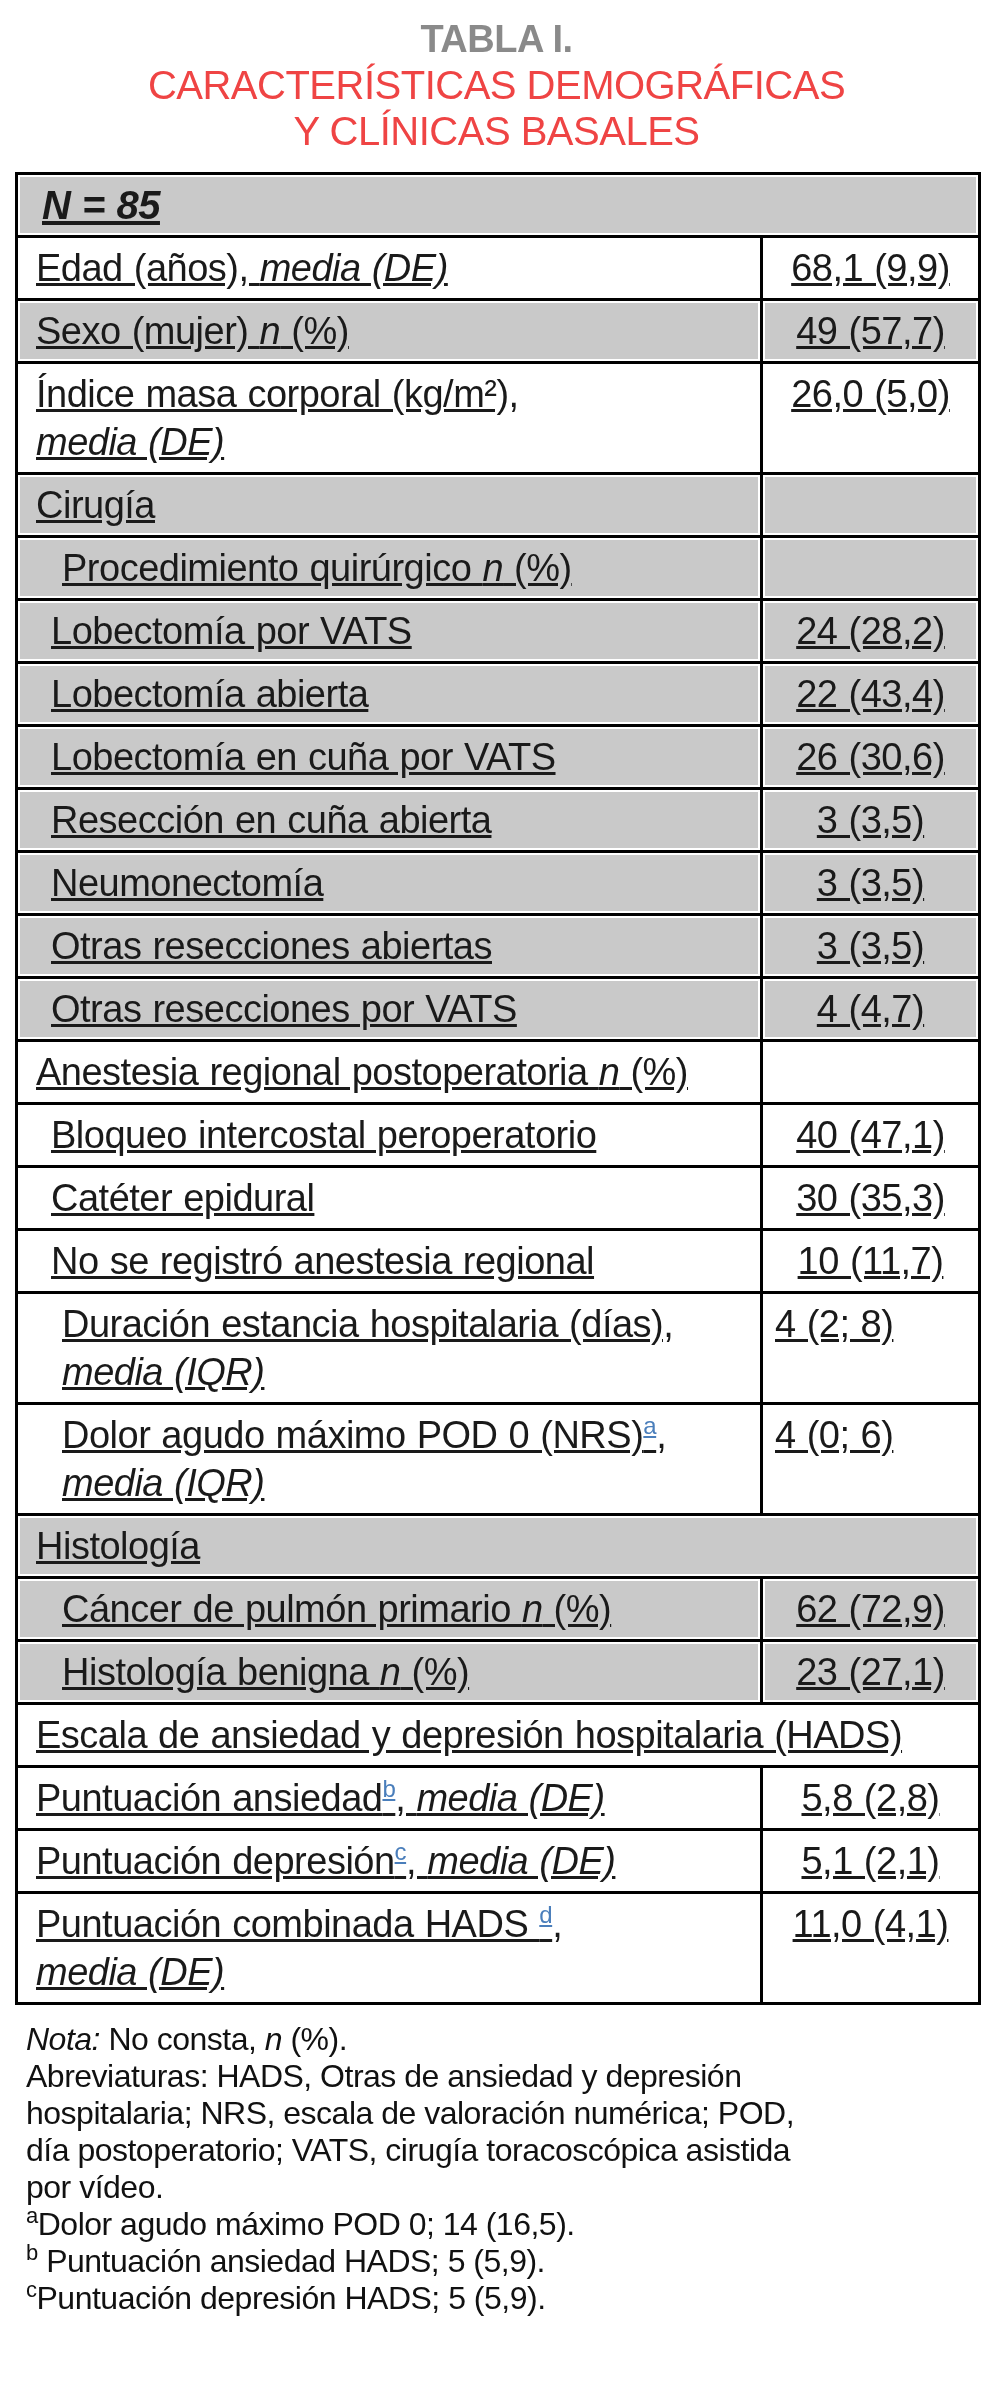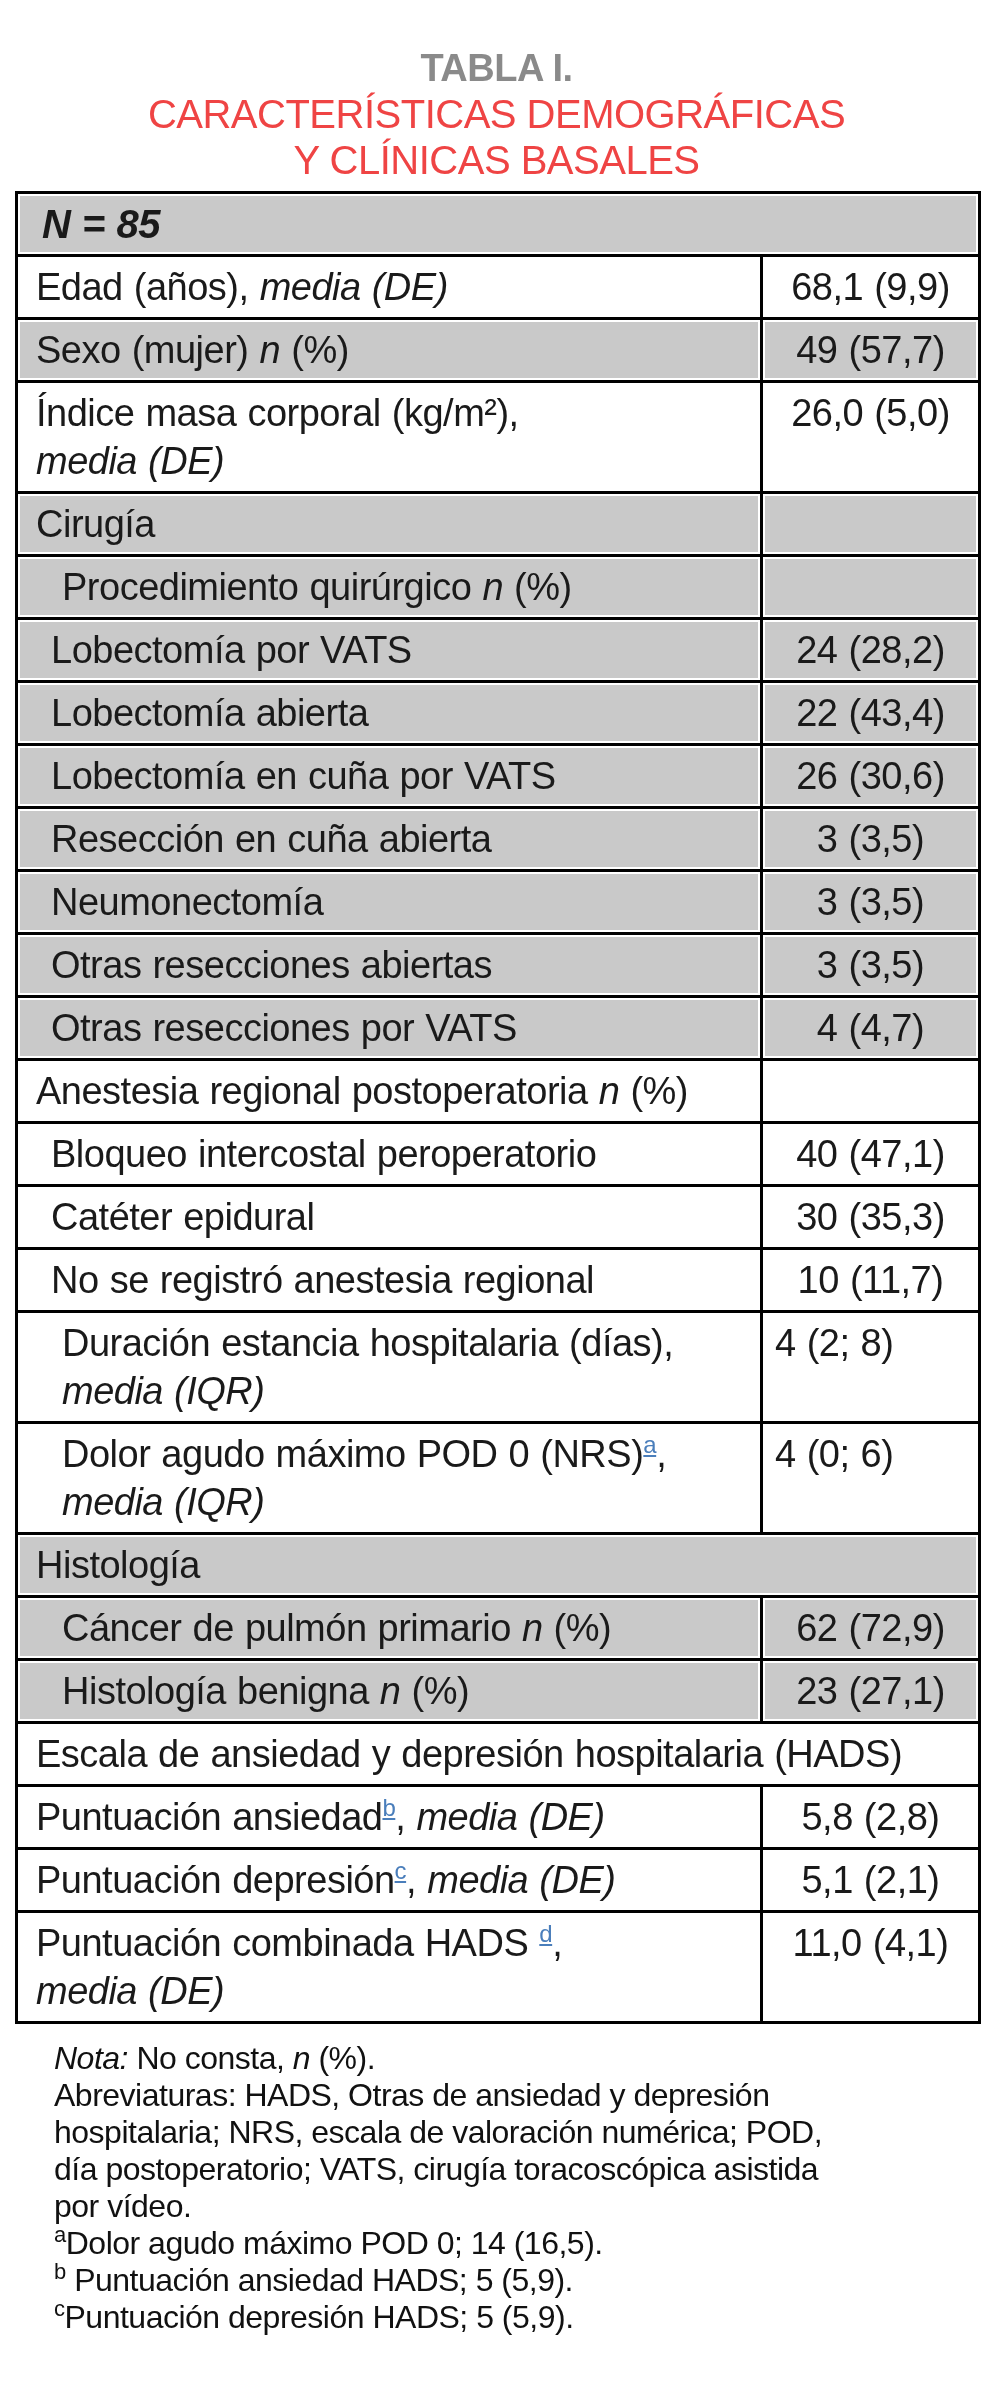--- a/index.html
+++ b/index.html
@@ -8,46 +8,46 @@
     --text:#1a1a1a;
     --title-gray:#8a8a8a;
     --link:#4a7ebb;
   }
   html,body{margin:0;padding:0;background:#ffffff;}
   .page{
     width:993px;height:2384px;overflow:hidden;background:#fff;
     font-family:"Liberation Sans","DejaVu Sans",sans-serif;
     color:var(--text);letter-spacing:-0.5px;
   }
-  .title{ text-align:center; padding-top:16px; line-height:46px;margin-top:29px;}
+  .title{ text-align:center; padding-top:16px; line-height:46px;}
   .title .t1{ color:var(--title-gray); font-weight:bold; font-size:38px;}
   .title .t2{ color:#ef4444; font-size:40px;}
   table.demo{
     border-collapse:collapse; table-layout:fixed;
-    width:963px; margin:8px 0 0 15px;
+    width:963px; margin:18px 0 0 15px;text-decoration:underline;
   }
   col.c1{width:745px;} col.c2{width:218px;}
   td{
     border:3px solid var(--border);
     font-size:38px; line-height:48px;
     vertical-align:top;
     padding:6px 10px 6px 18px;
     word-spacing:1px;
   }
   tr.shaded td{ background:var(--shaded); box-shadow:inset 0 0 0 2px #ffffff; }
   td.lbl.ind1{ padding-left:44px; }
   td.lbl.ind2{ padding-left:33px; }
   td.val{ text-align:center; padding-left:8px; padding-right:8px; }
   td.val.left{ text-align:left; padding-left:12px; }
   tr.hdr td{ font-weight:bold; font-style:italic; font-size:40px; padding-left:24px; }
   .it{ font-style:italic; }
   sup{ line-height:0; font-size:24px; vertical-align:super; }
   sup.link{ color:var(--link); text-decoration:underline; }
   .footnotes{ margin:16px 0 0 26px; font-size:32px; line-height:37px; color:#111; }
-  .fline{ white-space:pre-wrap;margin-left:28px; }
+  .fline{ white-space:pre-wrap; }
   .fline sup{ font-size:22px; }
 </style>
 </head>
 <body>
 
 <div class="page">
 
   <div class="title">
     <div class="t1">TABLA I.</div>
     <div class="t2">CARACTERÍSTICAS DEMOGRÁFICAS</div>

